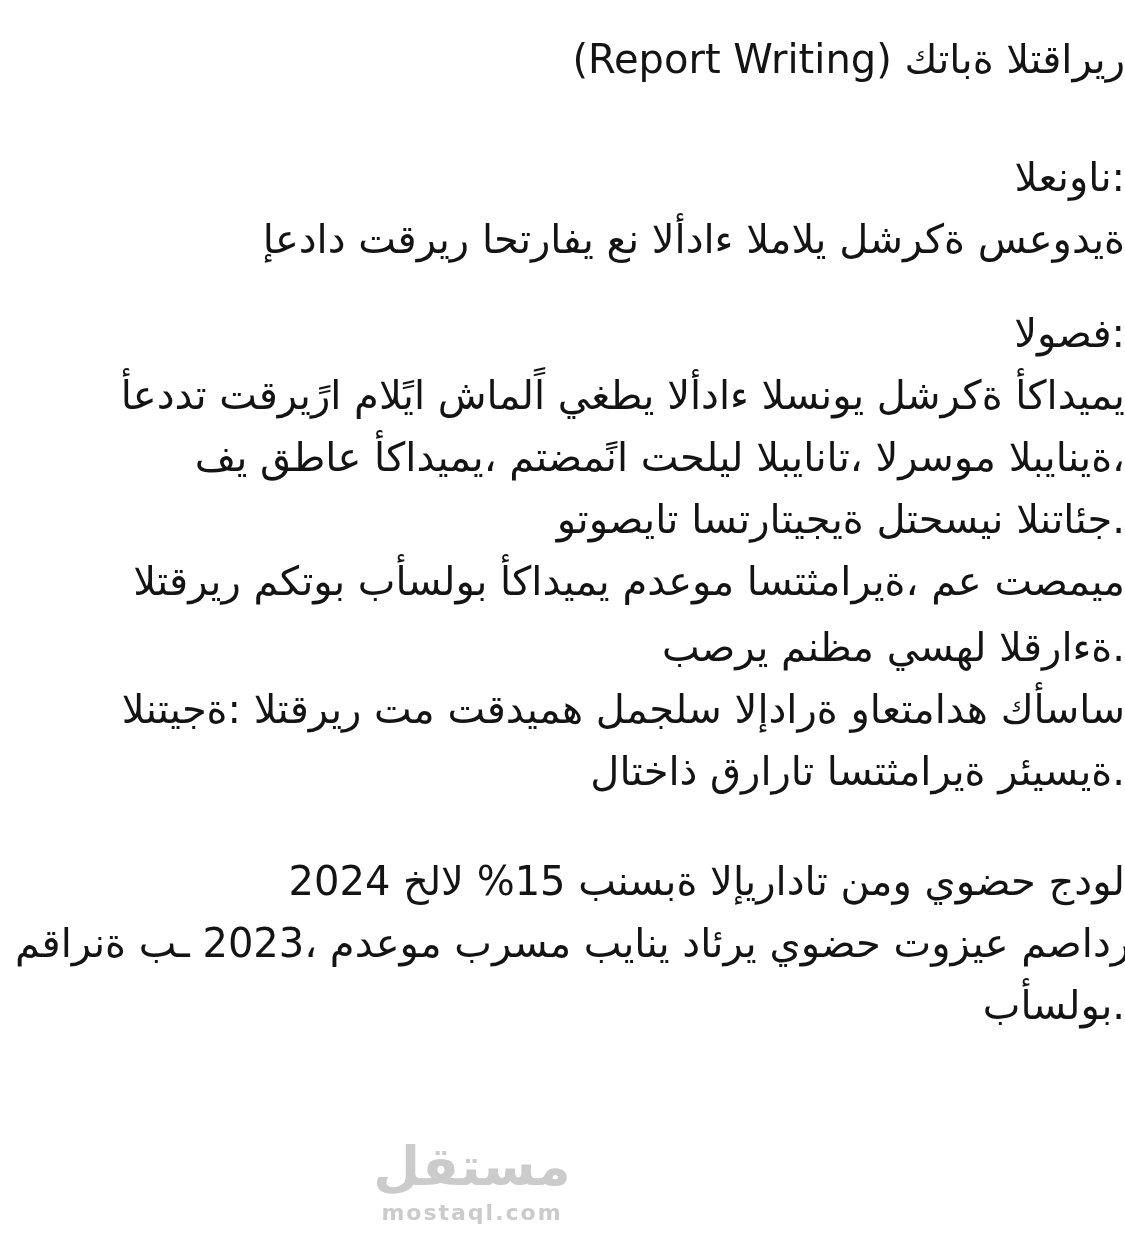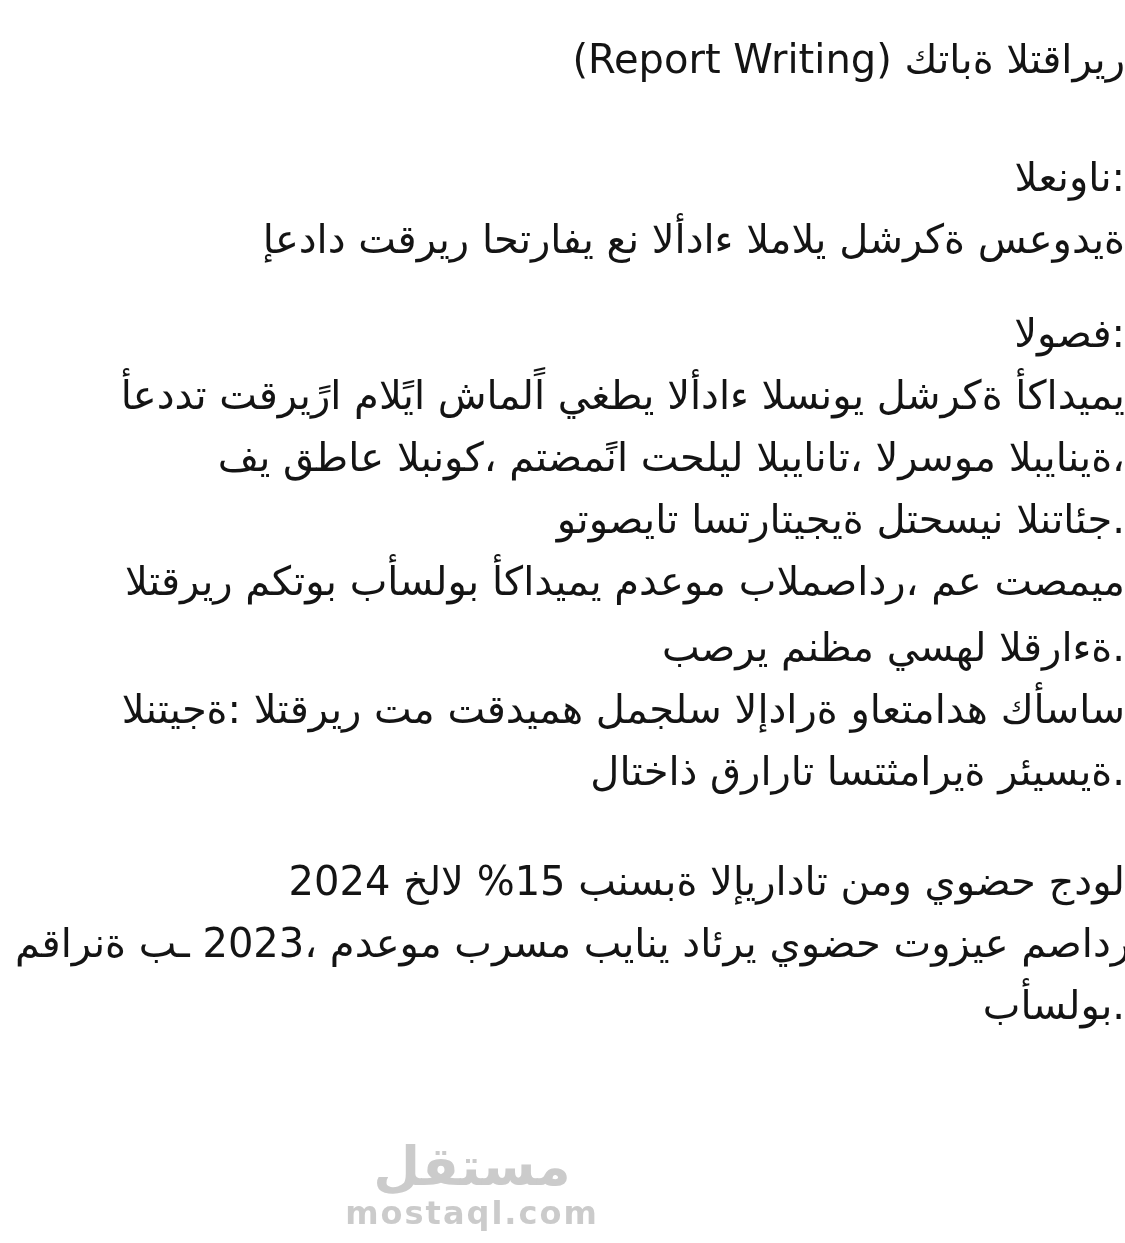--- a/index.html
+++ b/index.html
@@ -29,38 +29,38 @@
     text-align:center;
     user-select:none;
   }
   .wm-logo{
     font-size:54px;
     font-weight:bold;
     line-height:58px;
     letter-spacing:1px;
   }
   .wm-domain{
-    font-size:32px;
+    font-size:22px;
     line-height:34px;
     letter-spacing:2px;
     font-weight:bold;
   }
 </style>
 </head>
 <body style="background: rgb(255, 255, 255);">
 
 <div class="doc">
     <div class="t-line" style="margin-left: 34px; margin-top: 28px;"><bdo dir="ltr">(Report Writing) كتابة التقارير</bdo></div>
     <div class="t-line" style="margin-left: 70px; margin-top: 56px;"><bdo dir="ltr">العنوان:</bdo></div>
     <div class="t-line" style="margin-left: 55px; margin-top: 0px;"><bdo dir="ltr">إعداد تقرير احترافي عن الأداء المالي لشركة سعودية</bdo></div>
     <div class="t-line" style="margin-left: 33px; margin-top: 32px;"><bdo dir="ltr">الوصف:</bdo></div>
     <div class="t-line" style="margin-left: 35px; margin-top: 0px;"><bdo dir="ltr">أعددت تقريرًا ماليًا شاملاً يغطي الأداء السنوي لشركة أكاديمي</bdo></div>
-    <div class="t-line" style="margin-left: 29px; margin-top: 0px;"><bdo dir="ltr">في قطاع البنوك، متضمنًا تحليل البيانات، الرسوم البيانية،</bdo></div>
+    <div class="t-line" style="margin-left: 29px; margin-top: 0px;"><bdo dir="ltr">في قطاع أكاديمي، متضمنًا تحليل البيانات، الرسوم البيانية،</bdo></div>
     <div class="t-line" style="margin-left: 195px; margin-top: 0px;"><bdo dir="ltr">وتوصيات استراتيجية لتحسين النتائج.</bdo></div>
-    <div class="t-line" style="margin-left: 30px; margin-top: 0px;"><bdo dir="ltr">التقرير مكتوب بأسلوب أكاديمي مدعوم بالمصادر، مع تصميم</bdo></div>
+    <div class="t-line" style="margin-left: 30px; margin-top: 0px;"><bdo dir="ltr">التقرير مكتوب بأسلوب أكاديمي مدعوم استثمارية، مع تصميم</bdo></div>
     <div class="t-line" style="margin-left: 90px; margin-top: 4px;"><bdo dir="ltr">بصري منظم يسهل القراءة.</bdo></div>
     <div class="t-line" style="margin-left: 20px; margin-top: 0px;"><bdo dir="ltr">النتيجة: التقرير تم تقديمه لمجلس الإدارة واعتماده كأساس</bdo></div>
     <div class="t-line" style="margin-left: 165px; margin-top: 0px;"><bdo dir="ltr">لاتخاذ قرارات استثمارية رئيسية.</bdo></div>
     <div class="t-line" style="margin-left: 40px; margin-top: 48px;"><bdo dir="ltr">2024 خلال %15 بنسبة الإيرادات نمو يوضح جدول</bdo></div>
     <div class="t-line" style="margin-left: 15px; margin-top: 0px;"><bdo dir="ltr">مقارنة بـ 2023، مدعوم برسم بياني دائري يوضح توزيع مصادر</bdo></div>
     <div class="t-line" style="margin-left: 65px; margin-top: 0px;"><bdo dir="ltr">بأسلوب.</bdo></div>
   </div>
 
 <div class="watermark" style="color: rgb(203, 203, 203);">
   <div class="wm-logo">مستقل</div>

